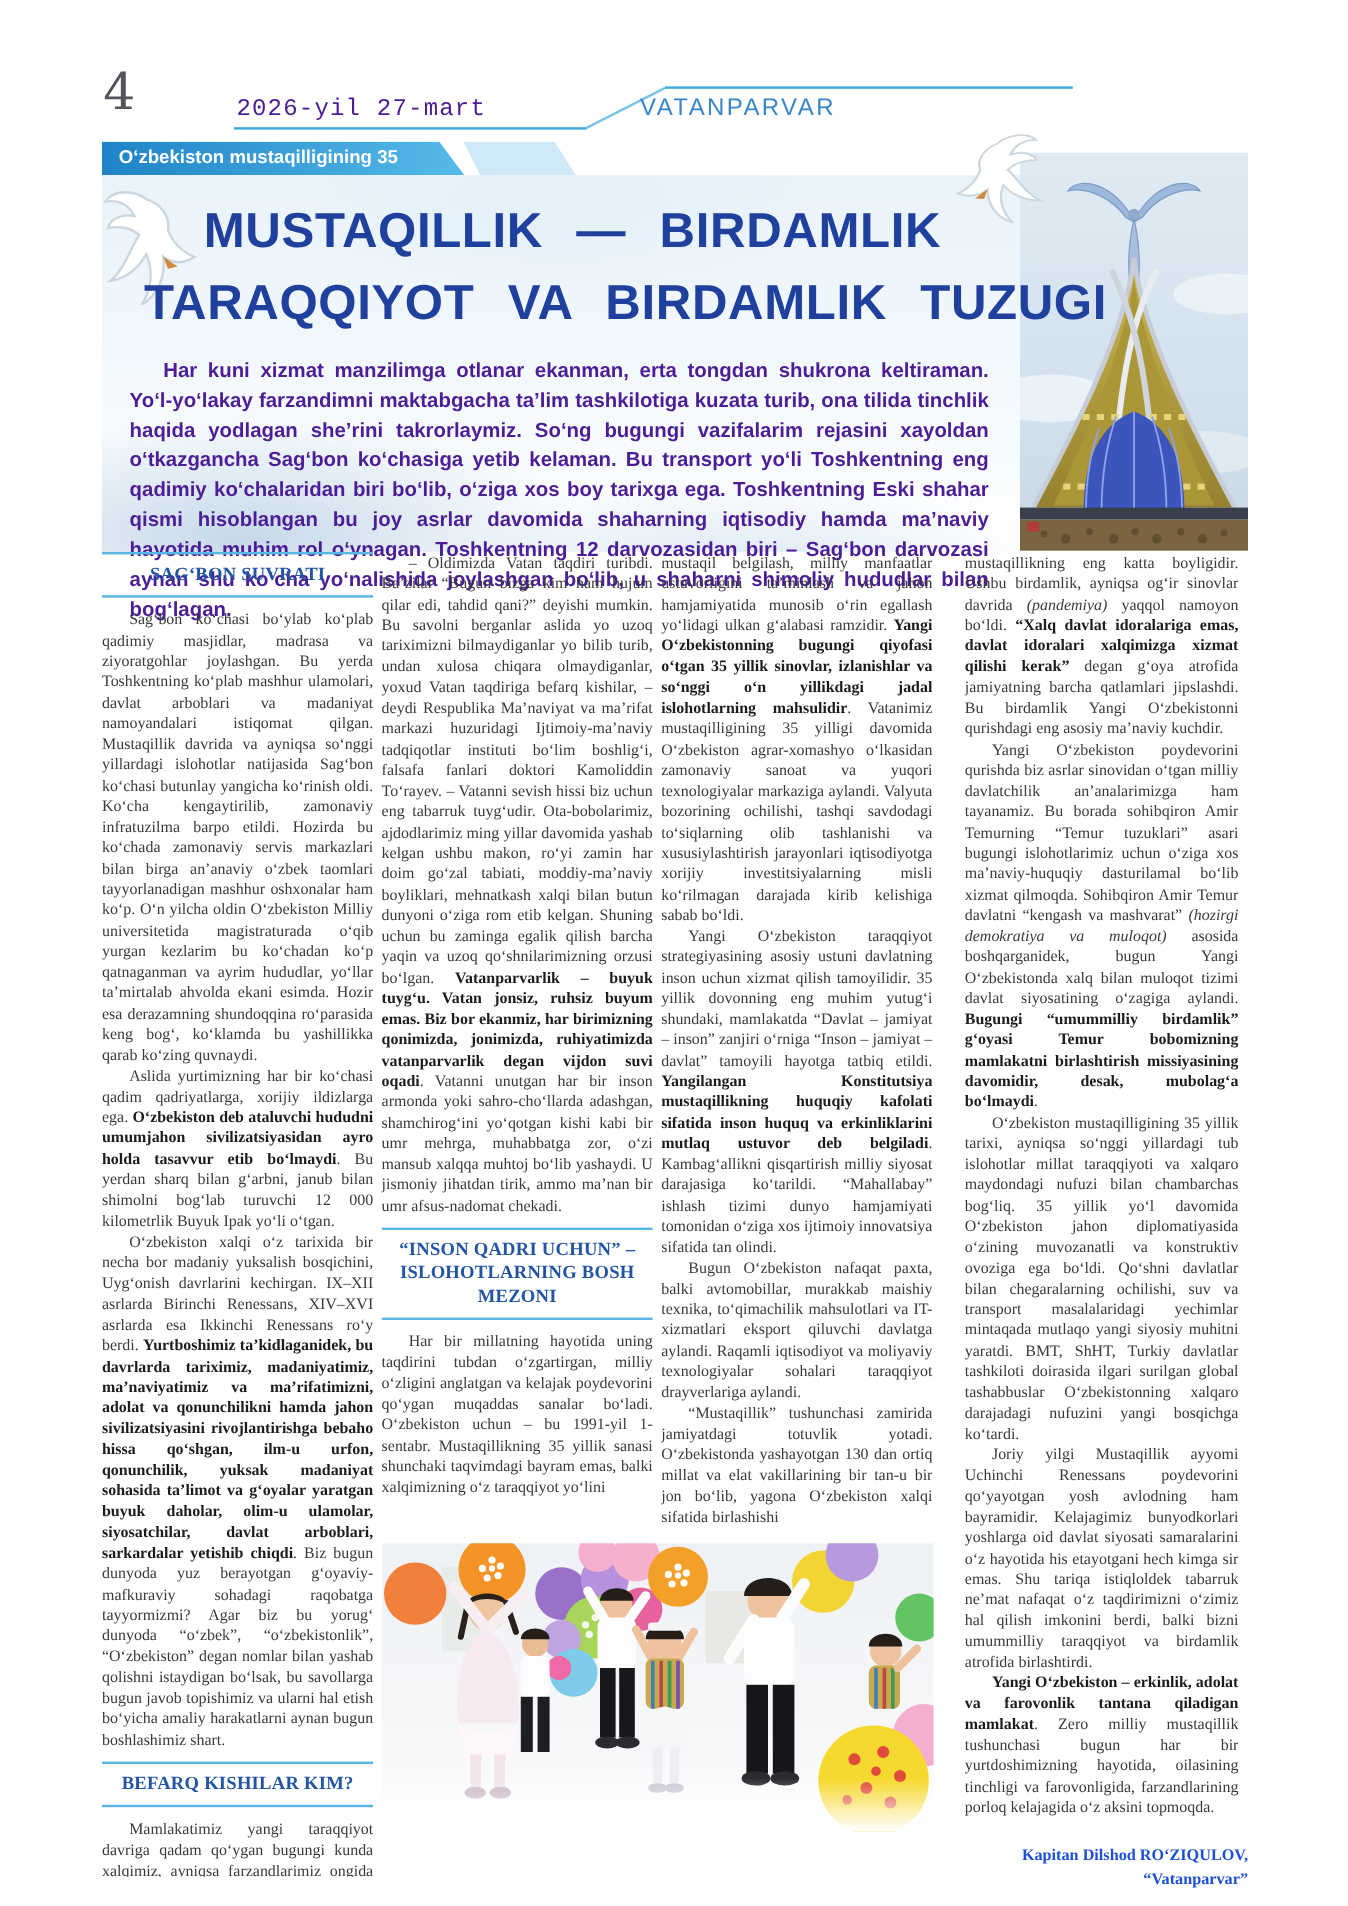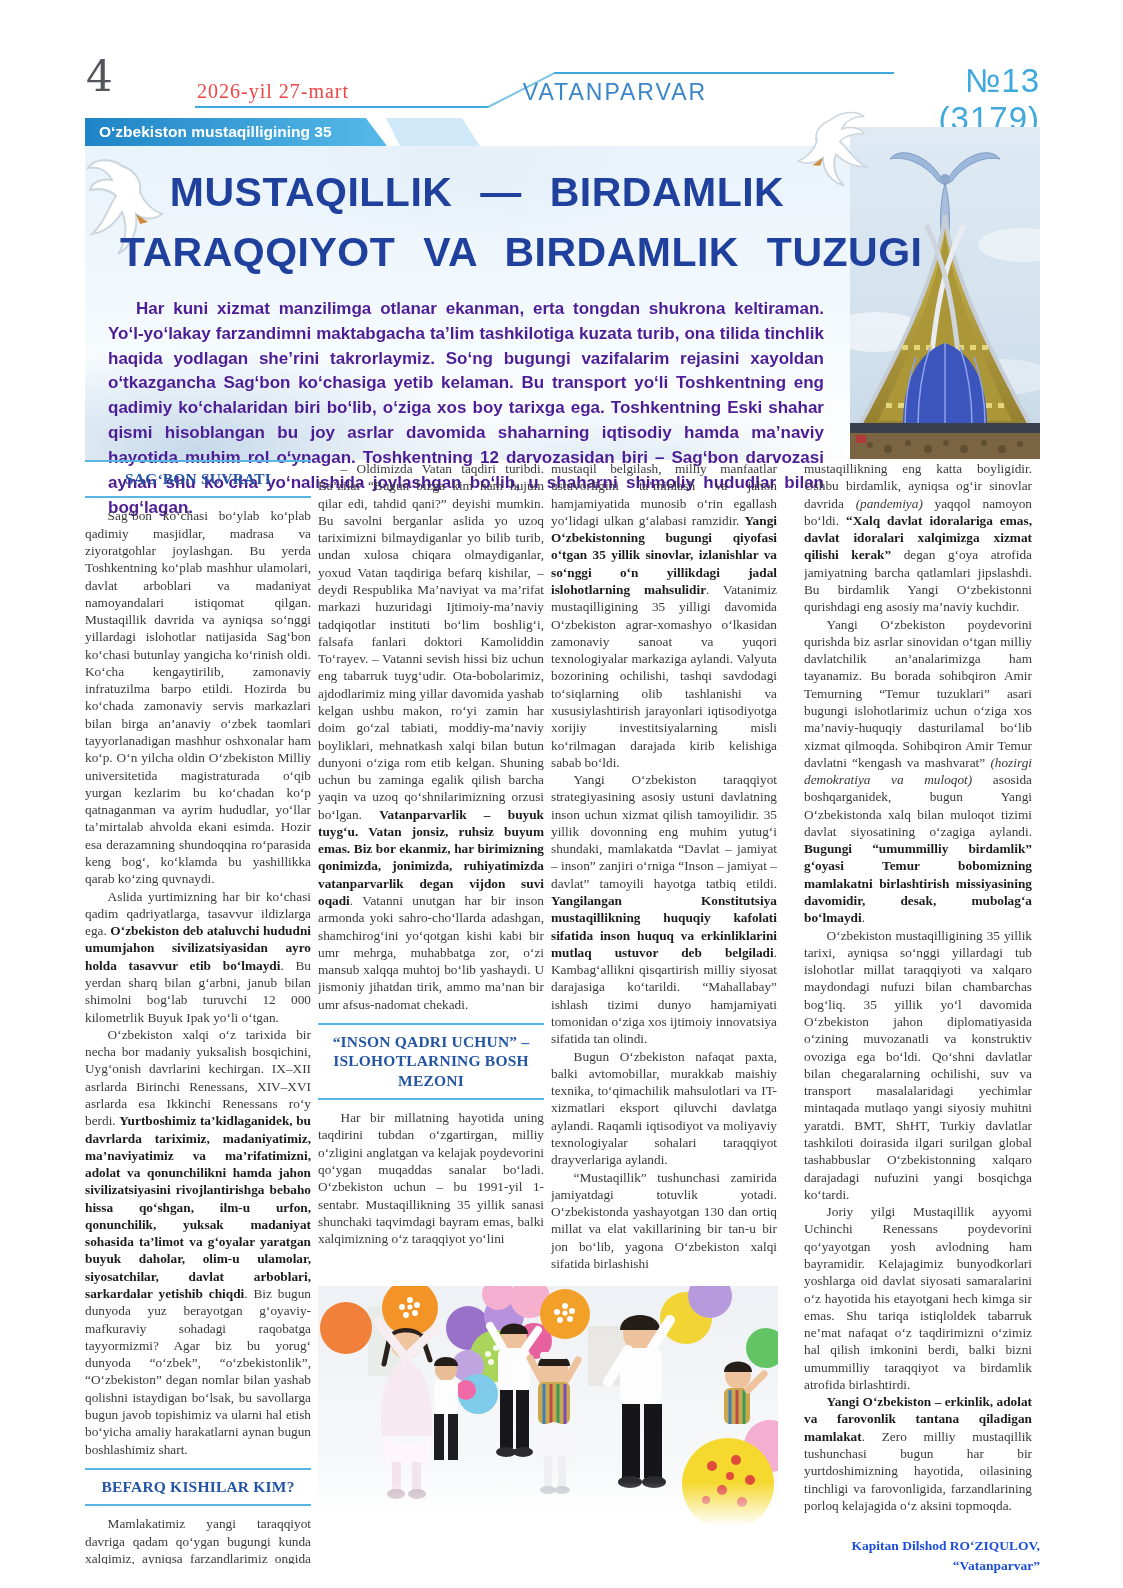--- a/index.html
+++ b/index.html
@@ -2,28 +2,28 @@
 <html><head>
 <meta charset="utf-8">
 <style>
   html,body{margin:0;padding:0;background:#ffffff;}
   .page{position:relative;width:1123px;height:1588px;background:#ffffff;overflow:hidden;
         font-family:"Liberation Serif",serif;}
 
   
   .page-num{position:absolute;left:86px;top:56px;font-family:"DejaVu Serif",serif;
             font-size:42px;color:#54545c;line-height:1;}
-  .hdr-date{position:absolute;left:197px;top:80px;font-family:Liberation Serif, serif;
-            font-size:20px;letter-spacing:1px;color:#ef4444;text-align:right;}
+  .hdr-date{position:absolute;left:197px;top:80px;font-family:Liberation Mono, monospace;
+            font-size:20px;letter-spacing:1px;color:#4c1d95;text-align:right;}
   .hdr-date-rule{position:absolute;left:195px;top:106px;width:294px;height:2px;background:#3fa9dc;}
   .hdr-diag{position:absolute;left:488px;top:106px;width:74px;height:2px;background:#7cc3e6;
             transform:rotate(-27deg);transform-origin:0 50%;}
   .hdr-top-rule{position:absolute;left:554px;top:72px;width:340px;height:2px;background:#3fa9dc;}
   .masthead{position:absolute;left:500px;top:79px;width:230px;text-align:center;
-            font-family:"Liberation Sans",sans-serif;font-size:23px;letter-spacing:2px;color:#3a86c8;}
+            font-family:"Liberation Sans",sans-serif;font-size:20px;letter-spacing:2px;color:#3a86c8;}
   .issue{position:absolute;left:860px;top:62px;width:180px;text-align:right;
          font-family:"Liberation Sans",sans-serif;font-size:33px;letter-spacing:1px;color:#3fa9dc;}
 
   
   .ribbon{position:absolute;left:85px;top:118px;width:302px;height:28px;
           background:linear-gradient(90deg,#1f84c6,#56bae9);
           clip-path:polygon(0 0,93% 0,100% 100%,0 100%);
           color:#fff;font-family:"Liberation Sans",sans-serif;font-size:15.5px;font-weight:bold;
           line-height:28px;padding-left:14px;box-sizing:border-box;}
   .ribbon-echo{position:absolute;left:380px;top:118px;width:100px;height:28px;background:#bfe2f5;
@@ -78,21 +78,20 @@
 <body>
 
 <div class="page">
 
   <div class="page-num">4</div>
   <div class="hdr-date">2026-yil 27-mart</div>
   <div class="hdr-date-rule"></div>
   <div class="hdr-diag"></div>
   <div class="hdr-top-rule"></div>
   <div class="masthead">VATANPARVAR</div>
-  <div class="issue">№13 (3179)</div>
 
   <div class="ribbon">O‘zbekiston mustaqilligining 35 yilligiga</div>
   <div class="ribbon-echo"></div>
 
   <div class="hero"></div>
 
   <div class="monument">
     <svg width="190" height="332" viewBox="0 0 190 332">
       <defs>
         <linearGradient id="msky" x1="0" y1="0" x2="0" y2="1">
@@ -176,21 +175,21 @@
     </svg>
   </div>
 
   <div class="headline l1">MUSTAQILLIK — BIRDAMLIK</div>
   <div class="headline l2">TARAQQIYOT VA BIRDAMLIK TUZUGI</div>
   <div class="lead">Har kuni xizmat manzilimga otlanar ekanman, erta tongdan shukrona keltiraman. Yo‘l-yo‘lakay farzandimni maktabgacha ta’lim tashkilotiga kuzata turib, ona tilida tinchlik haqida yodlagan she’rini takrorlaymiz. So‘ng bugungi vazifalarim rejasini xayoldan o‘tkazgancha Sag‘bon ko‘chasiga yetib kelaman. Bu transport yo‘li Toshkentning eng qadimiy ko‘chalaridan biri bo‘lib, o‘ziga xos boy tarixga ega. Toshkentning Eski shahar qismi hisoblangan bu joy asrlar davomida shaharning iqtisodiy hamda ma’naviy hayotida muhim rol o‘ynagan. Toshkentning 12 darvozasidan biri – Sag‘bon darvozasi aynan shu ko‘cha yo‘nalishida joylashgan bo‘lib, u shaharni shimoliy hududlar bilan bog‘lagan.</div>
 
   <div class="col c1">
       <h3 class="col-heading">SAG‘BON SUVRATI</h3>
       <p class="body-p"><span>Sag‘bon ko‘chasi bo‘ylab ko‘plab qadimiy masjidlar, madrasa va ziyoratgohlar joylashgan. Bu yerda Toshkentning ko‘plab mashhur ulamolari, davlat arboblari va madaniyat namoyandalari istiqomat qilgan. Mustaqillik davrida va ayniqsa so‘nggi yillardagi islohotlar natijasida Sag‘bon ko‘chasi butunlay yangicha ko‘rinish oldi. Ko‘cha kengaytirilib, zamonaviy infratuzilma barpo etildi. Hozirda bu ko‘chada zamonaviy servis markazlari bilan birga an’anaviy o‘zbek taomlari tayyorlanadigan mashhur oshxonalar ham ko‘p. O‘n yilcha oldin O‘zbekiston Milliy universitetida magistraturada o‘qib yurgan kezlarim bu ko‘chadan ko‘p qatnaganman va ayrim hududlar, yo‘llar ta’mirtalab ahvolda ekani esimda. Hozir esa derazamning shundoqqina ro‘parasida keng bog‘, ko‘klamda bu yashillikka qarab ko‘zing quvnaydi.</span></p>
-      <p class="body-p"><span>Aslida yurtimizning har bir ko‘chasi qadim qadriyatlarga, tasavvur ildizlarga ega. </span><span class="run-bold">O‘zbekiston deb ataluvchi hududni umumjahon sivilizatsiyasidan ayro holda tasavvur etib bo‘lmaydi</span><span>. Bu yerdan sharq bilan g‘arbni, janub bilan shimolni bog‘lab turuvchi 12 000 kilometrlik Buyuk Ipak yo‘li o‘tgan.</span></p>
+      <p class="body-p"><span>Aslida yurtimizning har bir ko‘chasi qadim qadriyatlarga, xorijiy ildizlarga ega. </span><span class="run-bold">O‘zbekiston deb ataluvchi hududni umumjahon sivilizatsiyasidan ayro holda tasavvur etib bo‘lmaydi</span><span>. Bu yerdan sharq bilan g‘arbni, janub bilan shimolni bog‘lab turuvchi 12 000 kilometrlik Buyuk Ipak yo‘li o‘tgan.</span></p>
       <p class="body-p"><span>O‘zbekiston xalqi o‘z tarixida bir necha bor madaniy yuksalish bosqichini, Uyg‘onish davrlarini kechirgan. IX–XII asrlarda Birinchi Renessans, XIV–XVI asrlarda esa Ikkinchi Renessans ro‘y berdi. </span><span class="run-bold">Yurtboshimiz ta’kidlaganidek, bu davrlarda tariximiz, madaniyatimiz, ma’naviyatimiz va ma’rifatimizni, adolat va qonunchilikni hamda jahon sivilizatsiyasini rivojlantirishga bebaho hissa qo‘shgan, ilm-u urfon, qonunchilik, yuksak madaniyat sohasida ta’limot va g‘oyalar yaratgan buyuk daholar, olim-u ulamolar, siyosatchilar, davlat arboblari, sarkardalar yetishib chiqdi</span><span>. Biz bugun dunyoda yuz berayotgan g‘oyaviy-mafkuraviy sohadagi raqobatga tayyormizmi? Agar biz bu yorug‘ dunyoda “o‘zbek”, “o‘zbekistonlik”, “O‘zbekiston” degan nomlar bilan yashab qolishni istaydigan bo‘lsak, bu savollarga bugun javob topishimiz va ularni hal etish bo‘yicha amaliy harakatlarni aynan bugun boshlashimiz shart.</span></p>
       <h3 class="col-heading">BEFARQ KISHILAR KIM?</h3>
       <p class="body-p"><span>Mamlakatimiz yangi taraqqiyot davriga qadam qo‘ygan bugungi kunda xalqimiz, ayniqsa farzandlarimiz ongida Vatanga muhabbat, yurtimiz</span></p>
     </div>
   <div class="col c2">
       <p class="body-p"><span>– Oldimizda Vatan taqdiri turibdi. Ba’zilar “Bugun bizga kim ham hujum qilar edi, tahdid qani?” deyishi mumkin. Bu savolni berganlar aslida yo uzoq tariximizni bilmaydiganlar yo bilib turib, undan xulosa chiqara olmaydiganlar, yoxud Vatan taqdiriga befarq kishilar, – deydi Respublika Ma’naviyat va ma’rifat markazi huzuridagi Ijtimoiy-ma’naviy tadqiqotlar instituti bo‘lim boshlig‘i, falsafa fanlari doktori Kamoliddin To‘rayev. – Vatanni sevish hissi biz uchun eng tabarruk tuyg‘udir. Ota-bobolarimiz, ajdodlarimiz ming yillar davomida yashab kelgan ushbu makon, ro‘yi zamin har doim go‘zal tabiati, moddiy-ma’naviy boyliklari, mehnatkash xalqi bilan butun dunyoni o‘ziga rom etib kelgan. Shuning uchun bu zaminga egalik qilish barcha yaqin va uzoq qo‘shnilarimizning orzusi bo‘lgan. </span><span class="run-bold">Vatanparvarlik – buyuk tuyg‘u. Vatan jonsiz, ruhsiz buyum emas. Biz bor ekanmiz, har birimizning qonimizda, jonimizda, ruhiyatimizda vatanparvarlik degan vijdon suvi oqadi</span><span>. Vatanni unutgan har bir inson armonda yoki sahro-cho‘llarda adashgan, shamchirog‘ini yo‘qotgan kishi kabi bir umr mehrga, muhabbatga zor, o‘zi mansub xalqqa muhtoj bo‘lib yashaydi. U jismoniy jihatdan tirik, ammo ma’nan bir umr afsus-nadomat chekadi.</span></p>
       <h3 class="col-heading">“INSON QADRI UCHUN” – ISLOHOTLARNING BOSH MEZONI</h3>
       <p class="body-p"><span>Har bir millatning hayotida uning taqdirini tubdan o‘zgartirgan, milliy o‘zligini anglatgan va kelajak poydevorini qo‘ygan muqaddas sanalar bo‘ladi. O‘zbekiston uchun – bu 1991-yil 1-sentabr. Mustaqillikning 35 yillik sanasi shunchaki taqvimdagi bayram emas, balki xalqimizning o‘z taraqqiyot yo‘lini</span></p>
     </div>
   <div class="col c3">

